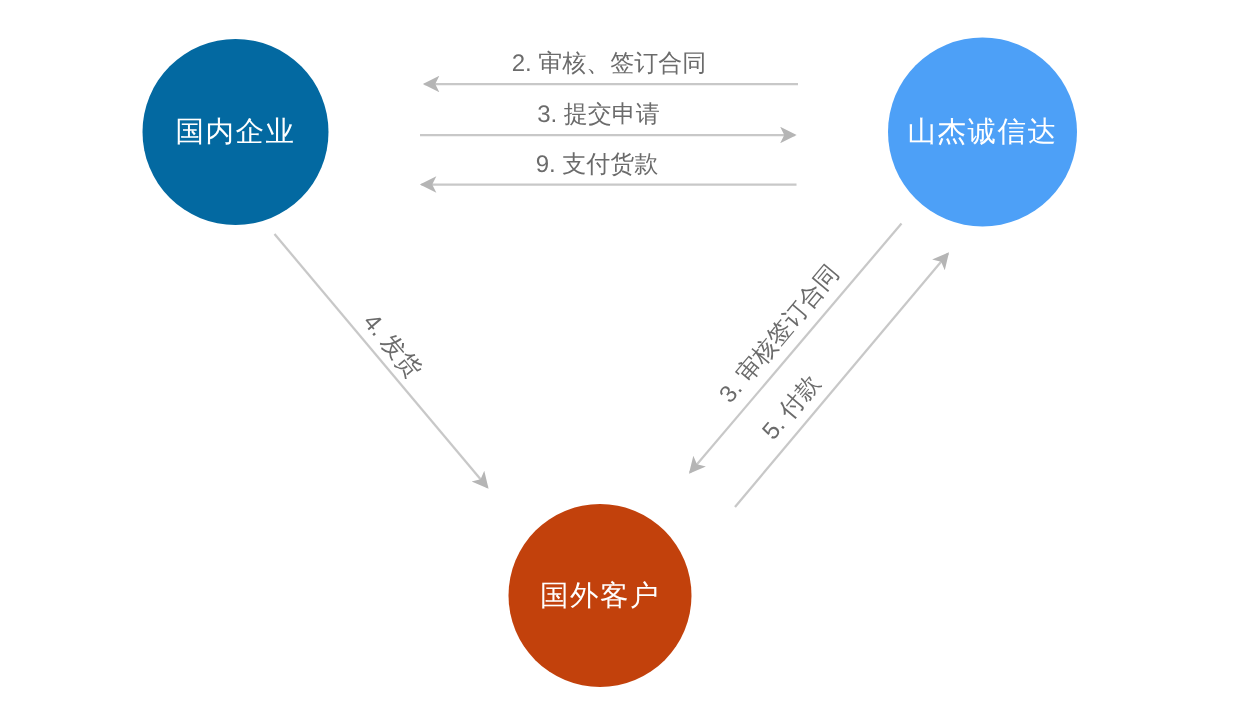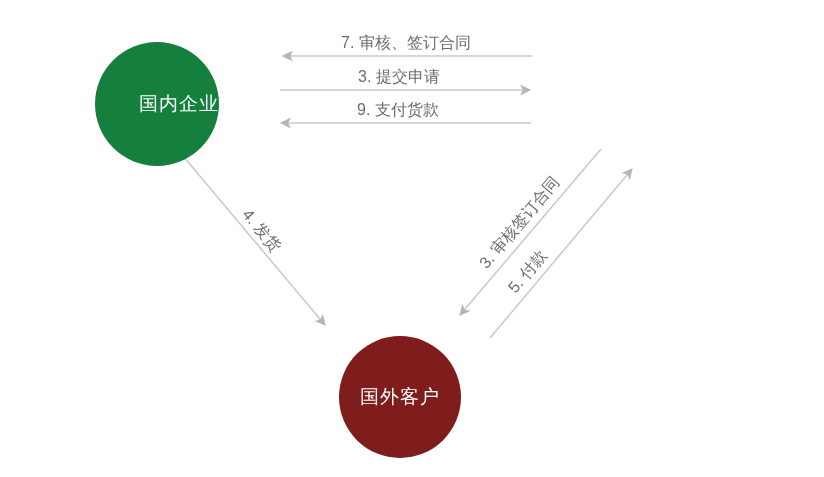--- a/index.html
+++ b/index.html
@@ -14,23 +14,23 @@
   .arrow-layer line{stroke:#c8c8c8;stroke-width:1.5;}
   .node{
     position:absolute;
     border-radius:50%;
     display:flex;align-items:center;justify-content:center;
     color:#ffffff;
     font-size:19px;
     letter-spacing:1px;
     user-select:none;
   }
-  .node-domestic{left:95px;top:42px;width:124px;height:124px;background:#15803d;justify-content:flex-end;}
+  .node-domestic{left:95px;top:26px;width:124px;height:124px;background:#0369a1;}
   .node-company{left:592px;top:25px;width:126px;height:126px;background:#4da0f7;}
-  .node-foreign{left:339px;top:336px;width:122px;height:122px;background:#7f1d1d;}
+  .node-foreign{left:339px;top:336px;width:122px;height:122px;background:#c2410c;}
   .flow-label{
     position:absolute;
     font-size:16px;
     color:#6b6b6b;
     white-space:nowrap;
     transform:translate(-50%,-50%);
   }
   .label-step2{left:406px;top:43px;}
   .label-step1{left:399px;top:77px;}
   .label-step6{left:398px;top:110px;}
@@ -54,25 +54,28 @@
     <line x1="531" y1="123" x2="281" y2="123" marker-end="url(#ah)"></line>
     <line x1="183" y1="156" x2="325" y2="325" marker-end="url(#ah)"></line>
     <line x1="601" y1="149" x2="460" y2="315" marker-end="url(#ah)"></line>
     <line x1="490" y1="338" x2="632" y2="169" marker-end="url(#ah)"></line>
   </svg>
 
   <div class="node node-domestic">
     <span>国内企业</span>
   </div>
 
+  <div class="node node-company">
+    <span>山杰诚信达</span>
+  </div>
 
   <div class="node node-foreign">
     <span>国外客户</span>
   </div>
 
-  <div class="flow-label label-step2">7. 审核、签订合同</div>
+  <div class="flow-label label-step2">2. 审核、签订合同</div>
   <div class="flow-label label-step1">3. 提交申请</div>
   <div class="flow-label label-step6">9. 支付货款</div>
   <div class="flow-label label-step4">4. 发货</div>
   <div class="flow-label label-step3">3. 审核签订合同</div>
   <div class="flow-label label-step5">5. 付款</div>
 
 </div>
 
 </body></html>

